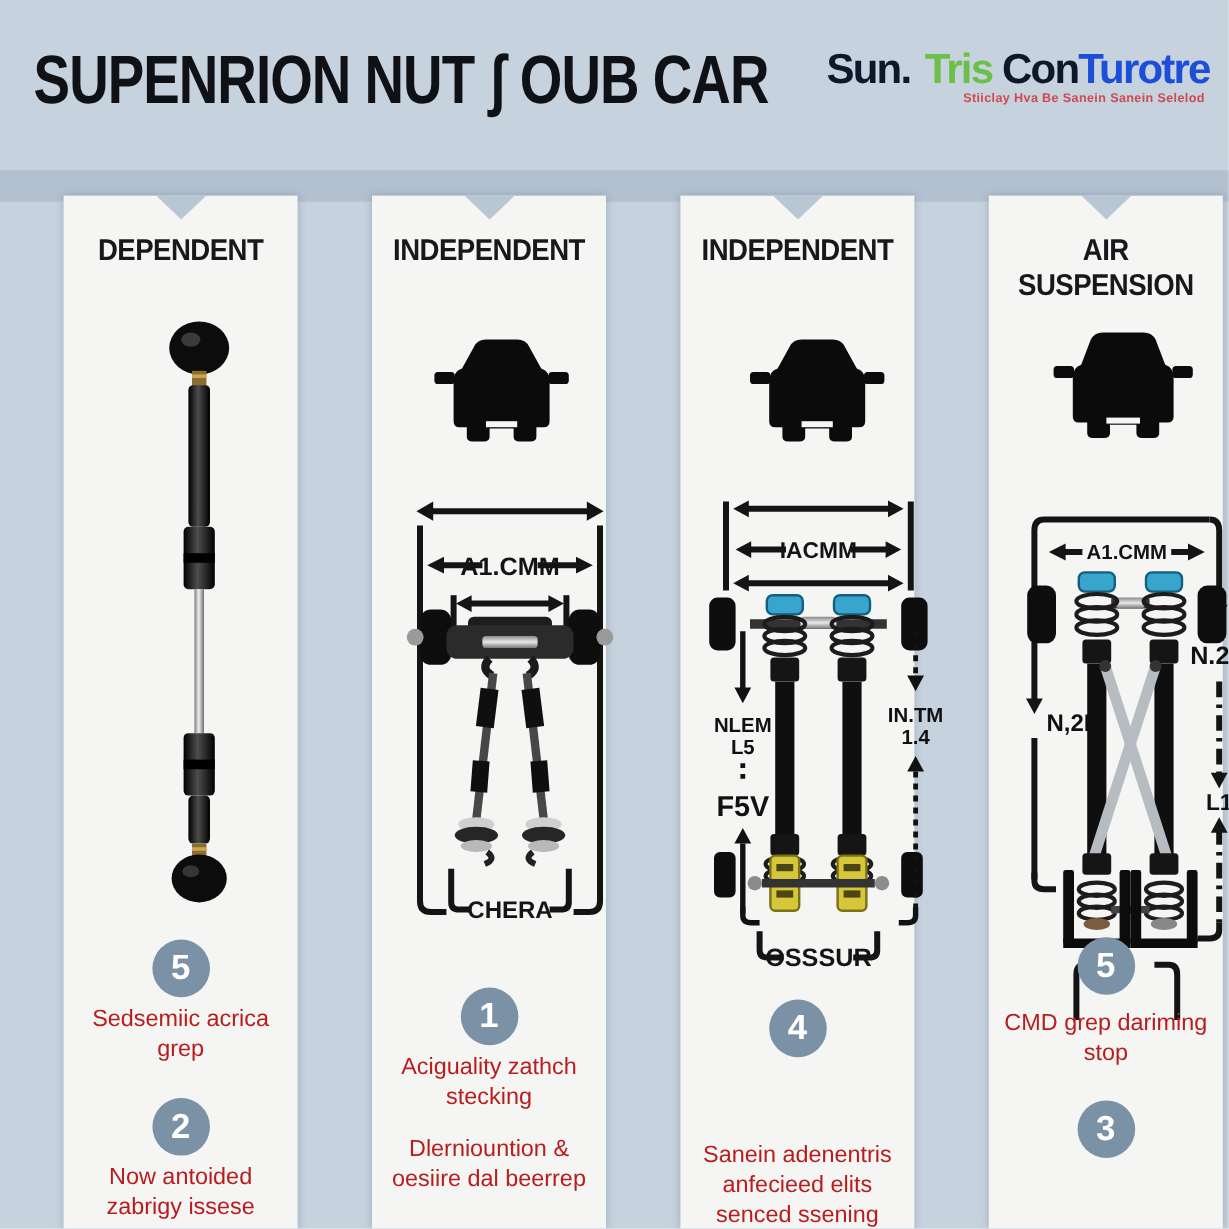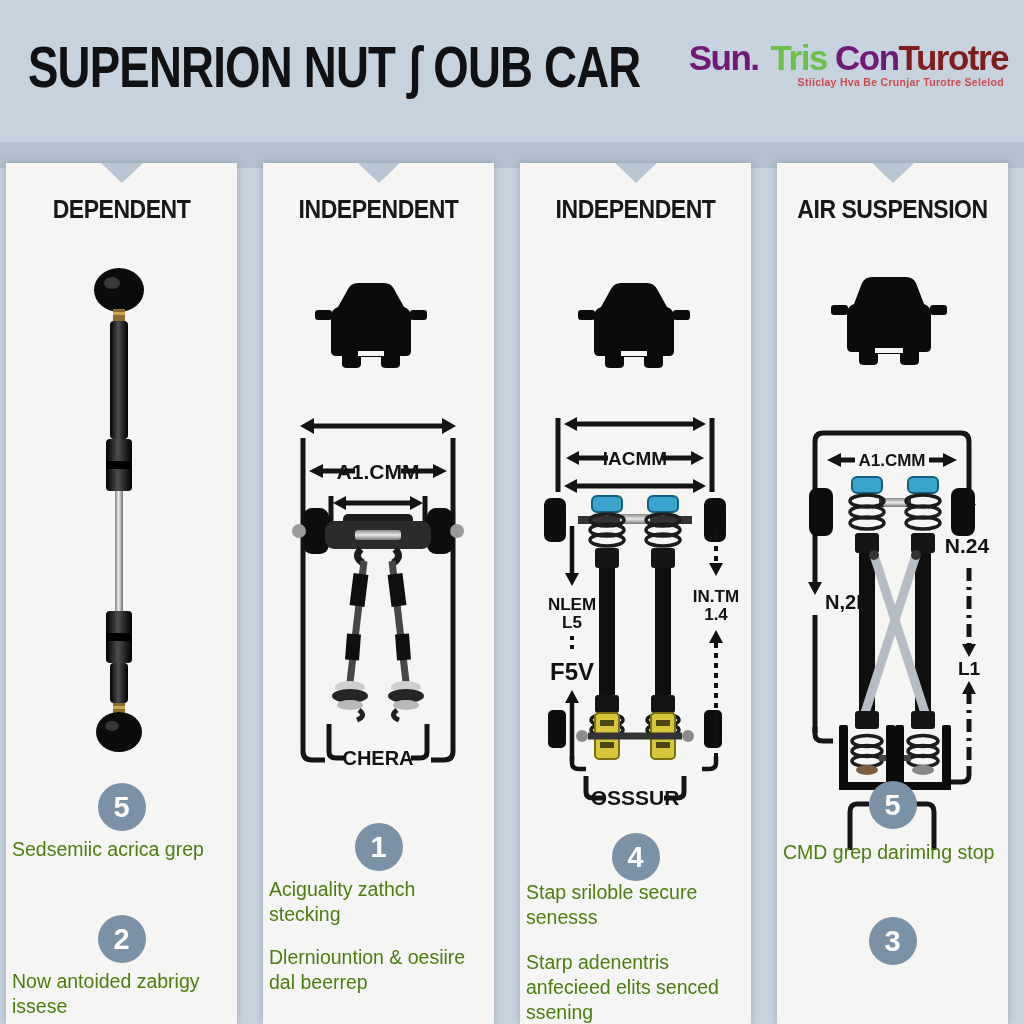--- a/index.html
+++ b/index.html
@@ -4,54 +4,54 @@
 <style>
   html,body{margin:0;padding:0;}
   body{font-family:"Liberation Sans","DejaVu Sans",sans-serif;}
   #stage{position:relative;width:1024px;height:1024px;background:#c6d2de;overflow:hidden;}
 
   
   #title{position:absolute;left:28px;top:34px;font-size:57px;font-weight:bold;color:#101114;
          letter-spacing:-1px;transform:scaleX(0.80);transform-origin:left center;white-space:nowrap;}
   #logo{position:absolute;right:16px;top:40px;text-align:right;line-height:1;}
   #logo .main{font-size:35px;font-weight:bold;letter-spacing:-1.5px;white-space:nowrap;}
-  #logo .red{color:#701a75;}
+  #logo .red{color:#0f172a;}
   #logo .green{color:#6cbf47;margin-left:12px;}
-  #logo .dark{color:#7f1d1d;}
+  #logo .dark{color:#1d4ed8;}
   #logo .tagline{font-size:10.5px;font-weight:bold;color:#cf4a50;margin-top:2px;padding-right:4px;letter-spacing:0.3px;}
 
   #band{position:absolute;left:0;top:142px;width:1024px;height:26px;background:#b2c0cf;}
 
   
-  .col{position:absolute;top:163px;height:861px;width:231px;background:#f5f6f4;
-       box-shadow:0 0 7px rgba(40,60,80,0.25);}
+  .col{position:absolute;top:163px;height:861px;width:195px;background:#f5f6f4;
+       box-shadow:0 0 7px rgba(40,60,80,0.25);margin-left:47px;}
   .col::before{content:"";position:absolute;top:0;left:50%;margin-left:-21px;width:0;height:0;
        border-left:21px solid transparent;border-right:21px solid transparent;border-top:20px solid #b9c6d4;}
   #col1{left:6px;} #col2{left:263px;} #col3{left:520px;} #col4{left:777px;}
   .col-header{position:absolute;top:32px;left:0;width:100%;text-align:center;font-size:25px;
        font-weight:bold;color:#17181b;letter-spacing:-0.5px;transform:scaleX(0.92);}
   .diagram{position:absolute;left:0;}
 
   .badge{position:absolute;left:50%;margin-left:-24px;width:48px;height:48px;border-radius:50%;
        background:#7b91a6;color:#fff;font-weight:bold;font-size:29px;display:flex;
        align-items:center;justify-content:center;z-index:5;}
-  .btext{position:absolute;left:6px;right:6px;text-align:left;font-size:19.5px;color:#4d7c0f;line-height:1.27;}
+  .btext{position:absolute;left:6px;right:6px;text-align:center;font-size:19.5px;color:#b91c1c;line-height:1.27;}
 
   text{font-family:"Liberation Sans","DejaVu Sans",sans-serif;}
 </style>
 </head>
 <body>
 
 <div id="stage">
 
   <div id="title">SUPENRION NUT ʃ OUB CAR</div>
 
   <div id="logo">
     <div class="main"><span class="red">Sun.</span><span class="green">Tris </span><span class="red">Con</span><span class="dark">Turotre</span></div>
-    <div class="tagline">Stiiclay Hva Be Crunjar Turotre Selelod</div>
+    <div class="tagline">Stiiclay Hva Be Sanein Sanein Selelod</div>
   </div>
 
   <div id="band"></div>
 
   <div class="col" id="col1">
     <div class="col-header">DEPENDENT</div>
 
     <svg class="diagram" style="top:70px" width="230" height="530" viewBox="0 0 230 530">
       <defs>
         <linearGradient id="g1tube" x1="0" x2="1" y1="0" y2="0">
@@ -261,22 +261,21 @@
       </g>
 
       <g stroke="#141414" stroke-width="5" fill="none">
         <path d="M66,518 L66,534 Q66,540 73,540 L86,540"></path>
         <path d="M164,518 L164,534 Q164,540 157,540 L144,540"></path>
       </g>
       <text x="115" y="547" text-anchor="middle" font-size="21" font-weight="bold" fill="#141414">OSSSUR</text>
     </svg>
 
     <div class="badge" style="top:670px">4</div>
-    <div class="btext" style="top:717px">Stap sriloble secure senesss</div>
-    <div class="btext" style="top:787px">Starp adenentris anfecieed elits senced ssening</div>
+    <div class="btext" style="top:787px">Sanein adenentris anfecieed elits senced ssening</div>
   </div>
 
   <div class="col" id="col4">
     <div class="col-header">AIR SUSPENSION</div>
 
     <svg class="diagram" style="top:90px" width="230" height="610" viewBox="0 0 230 610">
       <defs>
         <linearGradient id="g4chrome" x1="0" x2="0" y1="0" y2="1">
           <stop offset="0" stop-color="#8a8a8a"></stop>
             <stop offset="0.5" stop-color="#e8e8e8"></stop>

